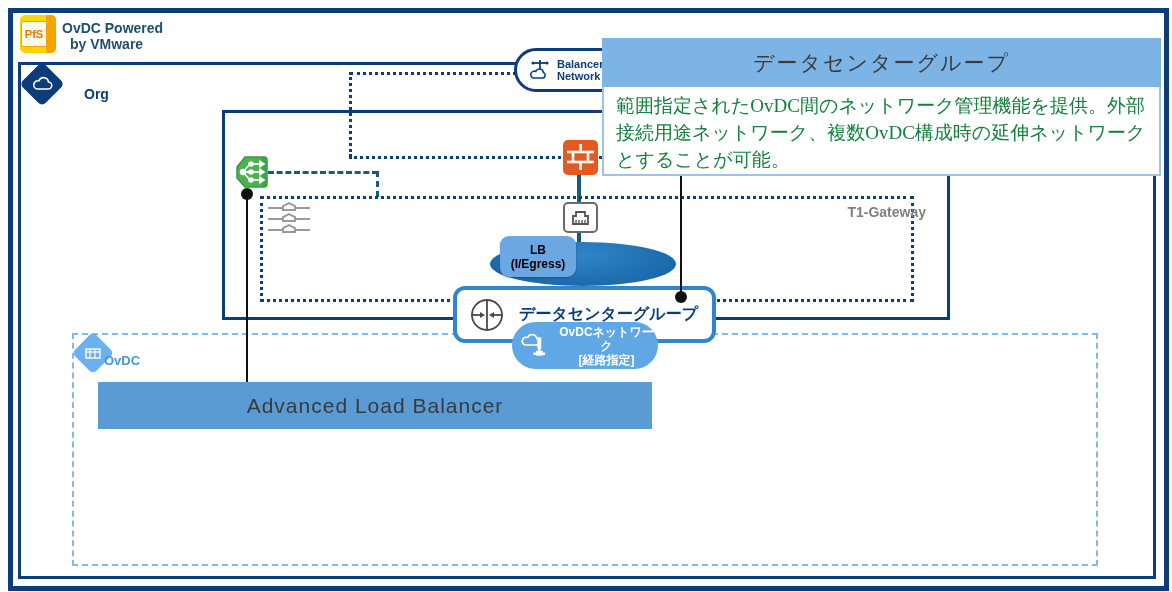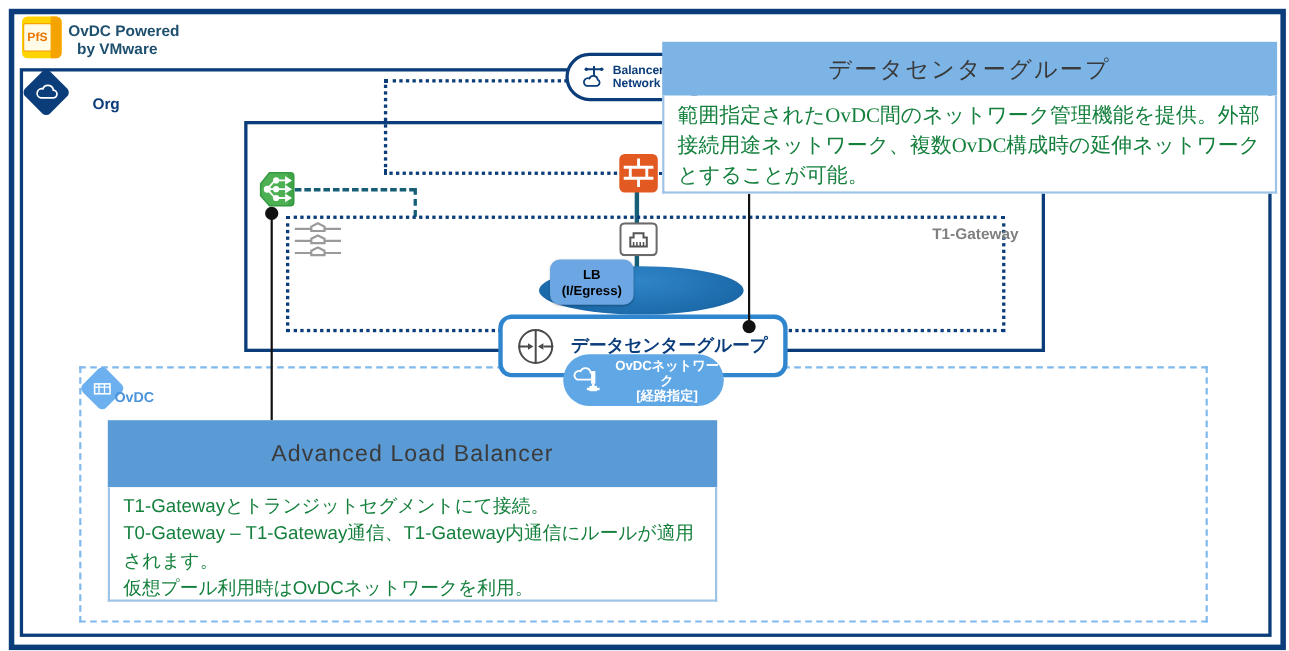--- a/index.html
+++ b/index.html
@@ -64,21 +64,21 @@
                 display:flex;align-items:center;gap:6px;padding-left:8px;box-sizing:border-box;}
   .ovdcnet-text{color:#fff;font-weight:bold;font-size:12px;line-height:14px;text-align:center;}
   
   .callout{z-index:6;}
   .callout .hd{display:flex;align-items:center;justify-content:center;font-size:21px;color:#3a3a3a;}
   .callout .bd{background:#fff;border:2px solid #9dc3e6;border-top:none;box-sizing:border-box;color:#15803d;}
   .co-dcg{left:602px;top:38px;width:559px;}
   .co-dcg .hd{height:49px;background:#7cb4e6;font-family:"Liberation Serif",serif;letter-spacing:2px;}
   .co-dcg .bd{height:89px;font-family:"Liberation Serif",serif;font-size:19px;line-height:27px;padding:5px 12px;}
   .co-alb{left:98px;top:382px;width:554px;}
-  .co-alb .hd{height:61px;background:#5b9bd5;letter-spacing:1px;}
+  .co-alb .hd{height:47px;background:#5b9bd5;letter-spacing:1px;}
   .co-alb .bd{height:104px;font-size:17px;line-height:25px;padding:4px 12px;}
 </style>
 </head>
 <body>
 
 <div id="stage">
 
   <div class="abs outer-frame"></div>
 
   <div class="abs brand-badge">
@@ -233,20 +233,15 @@
   <div class="abs vblack" style="left:680px;top:176px;height:121px;"></div>
   <div class="abs bdot" style="left:675px;top:291px;"></div>
 
   <div class="abs callout co-dcg">
     <div class="hd">データセンターグループ</div>
     <div class="bd">範囲指定されたOvDC間のネットワーク管理機能を提供。外部接続用途ネットワーク、複数OvDC構成時の延伸ネットワークとすることが可能。</div>
   </div>
 
   <div class="abs callout co-alb">
     <div class="hd">Advanced Load Balancer</div>
-    <div class="bd">
-      <div>T1-Gatewayとトランジットセグメントにて接続。</div>
-      <div>T0-Gateway – T1-Gateway通信、T1-Gateway内通信にルールが適用されます。</div>
-      <div>仮想プール利用時はOvDCネットワークを利用。</div>
-    </div>
   </div>
 
 </div>
 
 </body></html>

